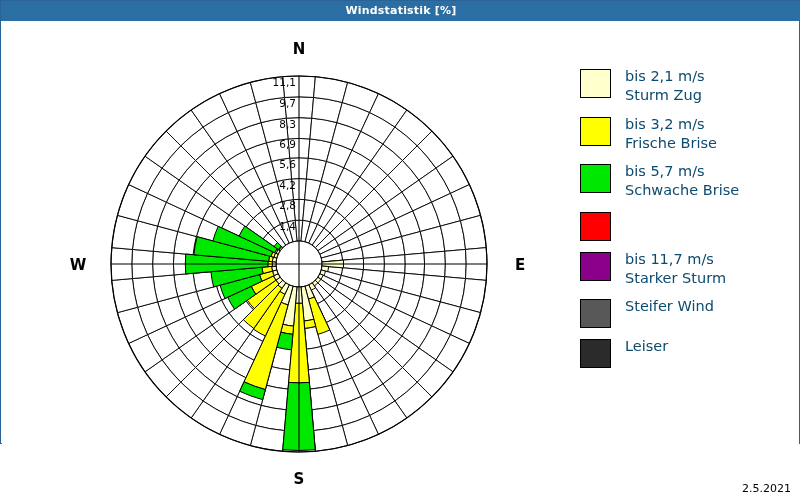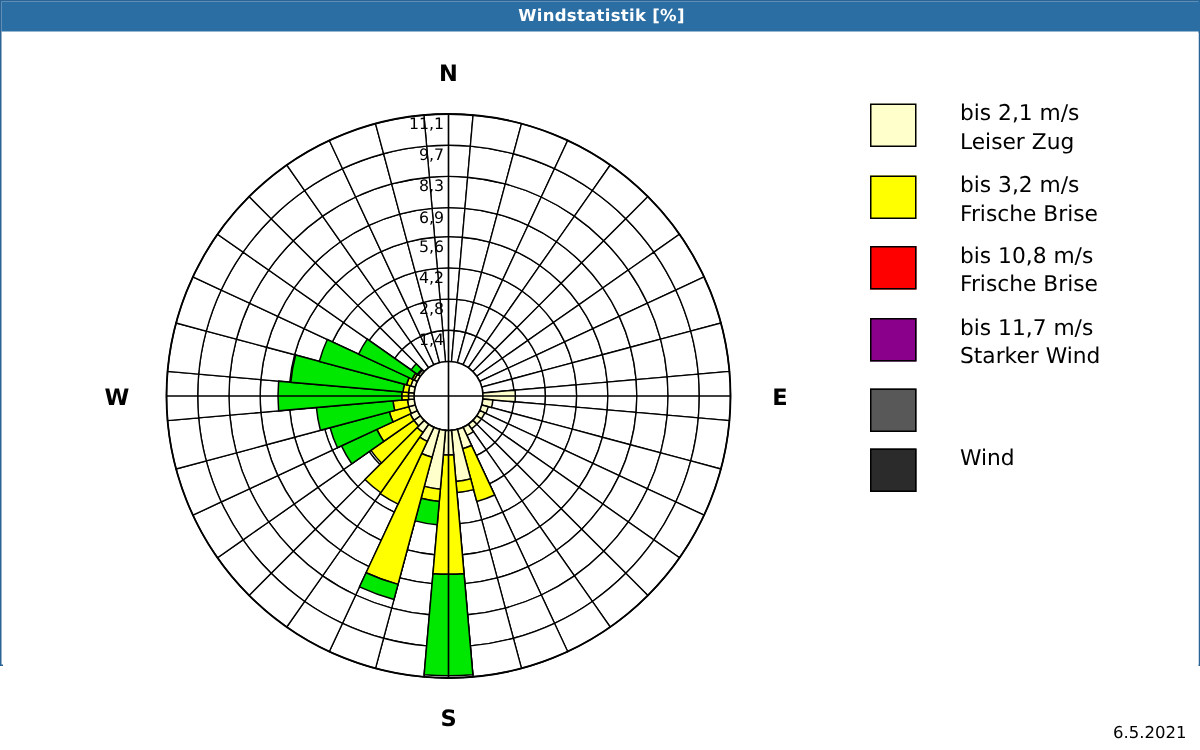--- a/index.html
+++ b/index.html
@@ -36,23 +36,22 @@
   }
   .legrow{
     display:flex;align-items:flex-start;margin-bottom:9px;
   }
   .swatch{
     width:29px;height:27px;
     border:1px solid #000;
     flex:0 0 auto;margin-right:14px;margin-top:2px;
   }
   .legtext{
-    font-size:14.5px;color:#000000;line-height:1.33;
+    font-size:14.5px;color:#0c4a6e;line-height:1.33;
     font-family:"DejaVu Sans","Liberation Sans",sans-serif;
-    margin-left:15px;
   }
   .legtext div{white-space:nowrap;}
   
   #datestamp{
     position:absolute;right:8px;bottom:4px;
     font-size:11px;color:#000;
   }
   .compass{
     font-size:15px;font-weight:bold;fill:#000;
     font-family:"DejaVu Sans","Liberation Sans",sans-serif;
@@ -443,53 +442,57 @@
           <text x="76" y="248" text-anchor="middle" class="compass">W</text>
           <text x="518" y="248" text-anchor="middle" class="compass">E</text>
         </g>
     </svg>
 
     <div id="legend">
         <div class="legrow">
           <div class="swatch" style="background: rgb(255, 255, 204);"></div>
           <div class="legtext">
             <div>bis 2,1 m/s</div>
-            <div>Leiser Zug</div>
+            <div>Sturm Zug</div>
           </div>
         </div>
         <div class="legrow">
           <div class="swatch" style="background: rgb(255, 255, 0);"></div>
           <div class="legtext">
             <div>bis 3,2 m/s</div>
             <div>Frische Brise</div>
           </div>
         </div>
         <div class="legrow">
+          <div class="swatch" style="background: rgb(0, 232, 0);"></div>
+          <div class="legtext">
+            <div>bis 5,7 m/s</div>
+            <div>Schwache Brise</div>
+          </div>
+        </div>
+        <div class="legrow">
           <div class="swatch" style="background: rgb(255, 0, 0);"></div>
-          <div class="legtext">
-            <div>bis 10,8 m/s</div>
-            <div>Frische Brise</div>
-          </div>
         </div>
         <div class="legrow">
           <div class="swatch" style="background: rgb(139, 0, 139);"></div>
           <div class="legtext">
             <div>bis 11,7 m/s</div>
-            <div>Starker Wind</div>
+            <div>Starker Sturm</div>
           </div>
         </div>
         <div class="legrow">
           <div class="swatch" style="background: rgb(88, 88, 88);"></div>
           <div class="legtext">
+            <div>Steifer Wind</div>
           </div>
         </div>
         <div class="legrow">
           <div class="swatch" style="background: rgb(43, 43, 43);"></div>
           <div class="legtext">
-            <div>Wind</div>
+            <div>Leiser</div>
           </div>
         </div>
       </div>
 
-    <div id="datestamp">6.5.2021</div>
+    <div id="datestamp">2.5.2021</div>
   </div>
 
 </div>
 
 </body></html>

